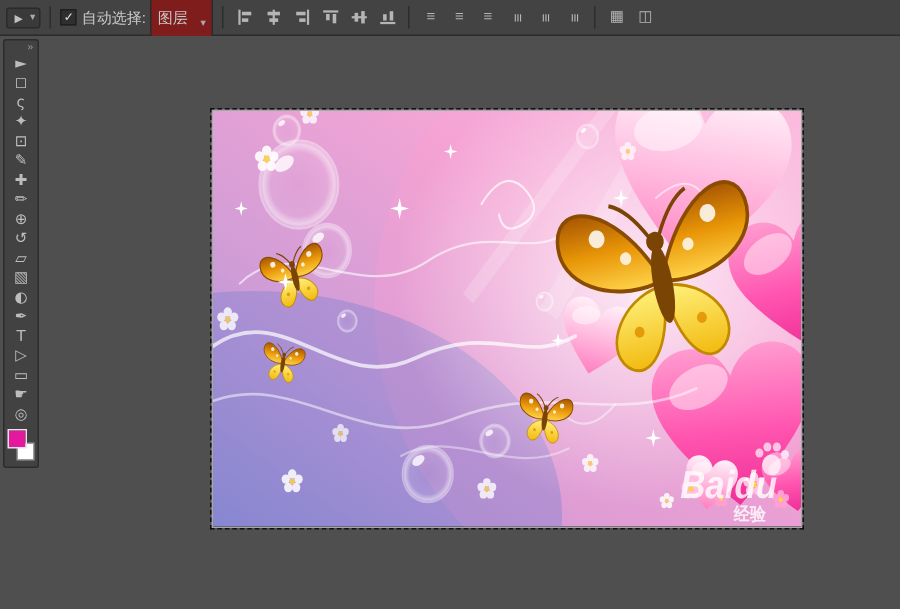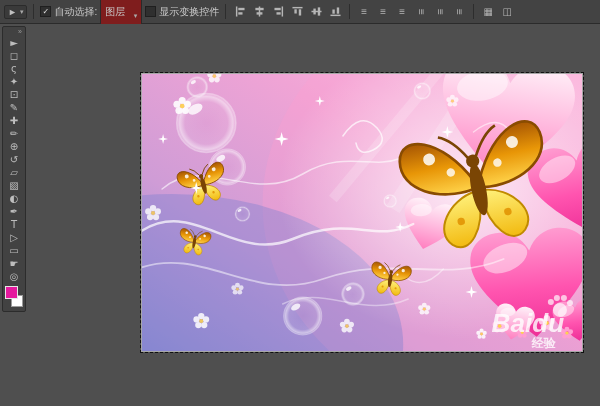--- a/index.html
+++ b/index.html
@@ -47,21 +47,21 @@
   .tb-head{font-size:7px;color:#9a9a9a;align-self:flex-end;padding:0 3px;height:9px;line-height:9px}
   .tool{width:20px;height:13px;display:flex;align-items:center;justify-content:center;
         font-size:10px;color:#bdbdbd;line-height:1;font-family:"DejaVu Sans",sans-serif}
   .swatches{position:relative;width:20px;height:23px;margin-top:2px}
   .sw{position:absolute}
   .sw svg{display:block;width:100%;height:100%}
   .sw.bgsw{right:1px;bottom:1px;width:10px;height:10px;border:1px solid #9b9b9b}
   .sw.fgsw{left:1px;top:1px;width:11px;height:11px;border:1px solid #e6e6e6}
 
   
-  .artwork{position:absolute;left:142px;top:50px;width:440px;height:277px;
+  .artwork{position:absolute;left:142px;top:50px;width:392px;height:277px;
            box-shadow:0 0 0 1px rgba(255,255,255,.5)}
   .artwork > svg.scene{display:block;width:100%;height:100%}
   .ants{position:absolute;inset:-2px;border:1.5px dashed #101010;pointer-events:none}
   svg text{font-family:"Liberation Sans","DejaVu Sans",sans-serif}
 </style>
 </head>
 <body>
 
 <div class="app">
 
@@ -78,24 +78,20 @@
           <span>✓</span>
         </span>
       <span>自动选择:</span>
     </label>
 
     <div class="dropdown">
       <span>图层</span>
       <span class="caret">▾</span>
     </div>
 
-    <label class="check-group">
-      <span class="cb"></span>
-      <span>显示变换控件</span>
-    </label>
 
     <div class="sep"></div>
 
     <div class="obtn">
       <svg viewBox="0 0 12 12">
           <rect x="1" y="0.5" width="1.6" height="11"></rect>
           <rect x="3.6" y="2" width="6.8" height="2.6"></rect>
           <rect x="3.6" y="6.8" width="4.6" height="2.6"></rect>
         </svg>
     </div>

